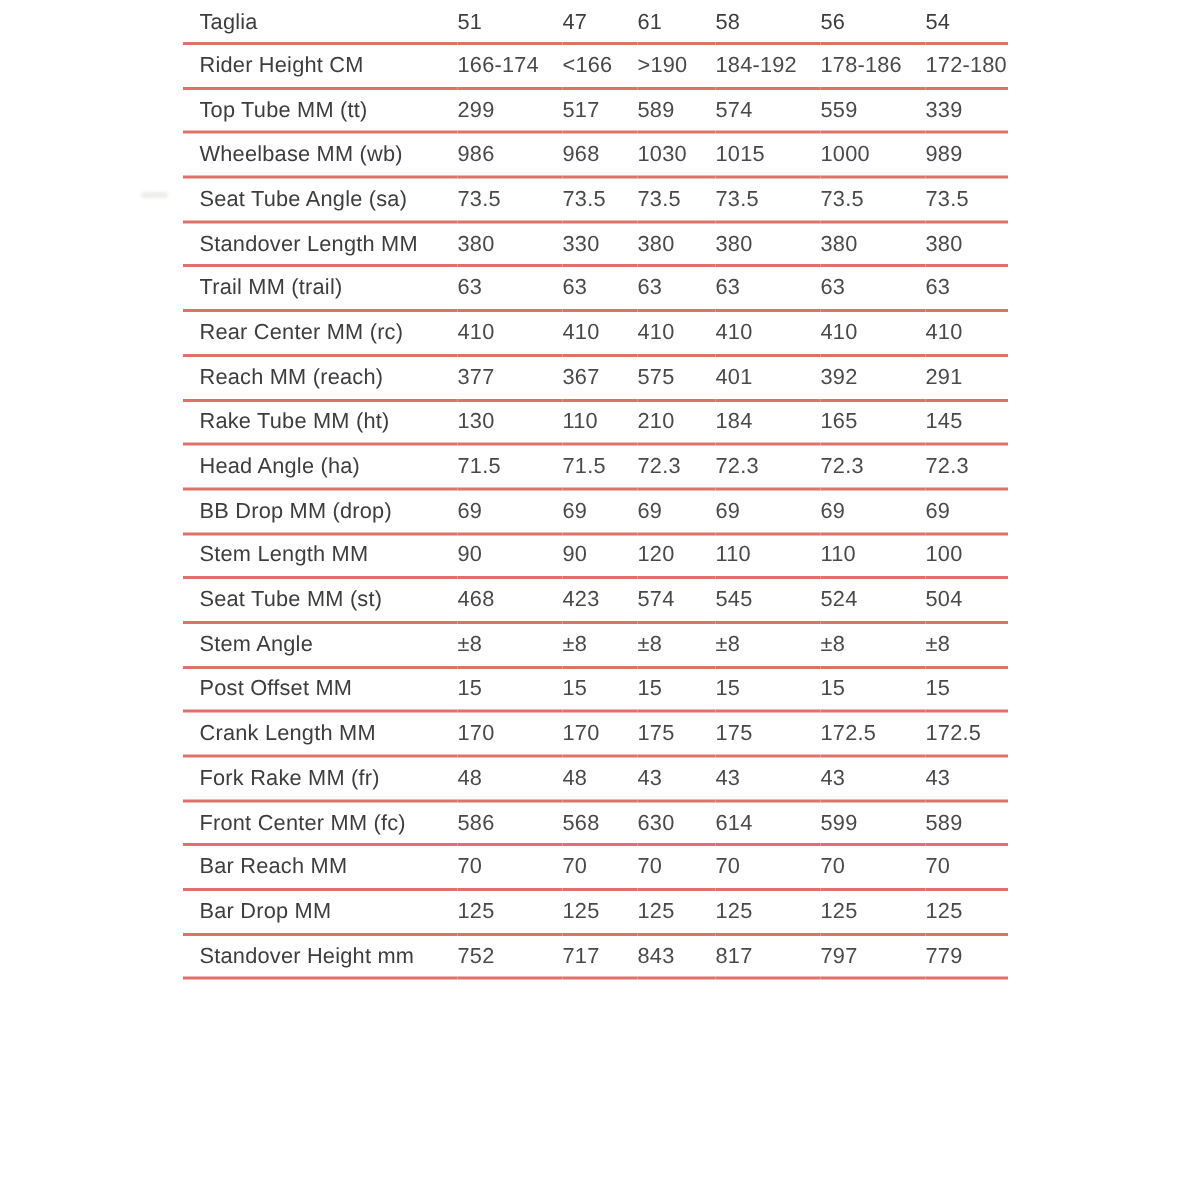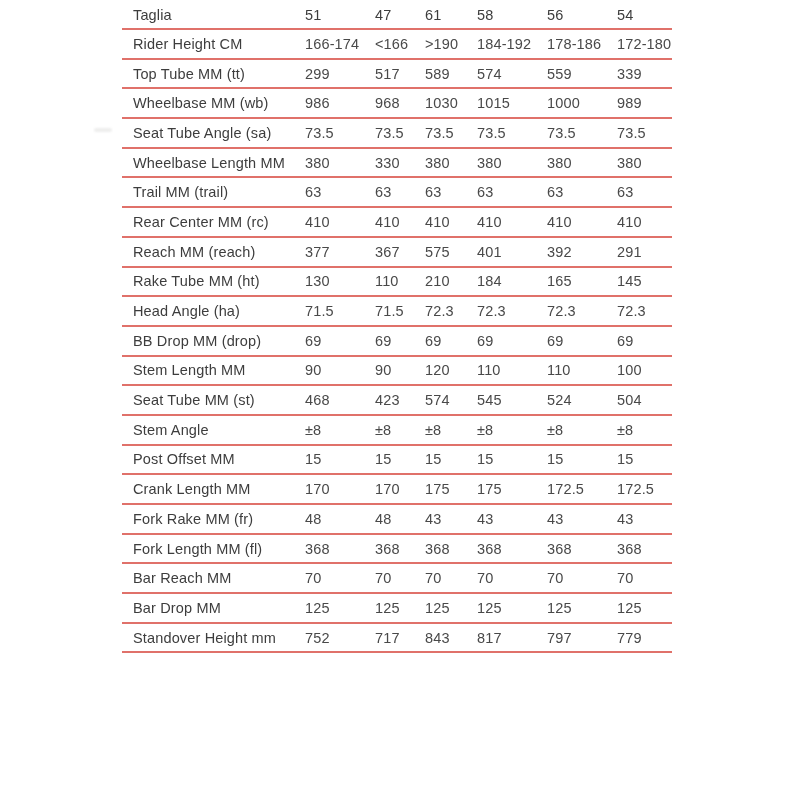--- a/index.html
+++ b/index.html
@@ -87,21 +87,21 @@
         <tr>
           <td class="label-cell">Seat Tube Angle (sa)</td>
           <td>73.5</td>
           <td>73.5</td>
           <td>73.5</td>
           <td>73.5</td>
           <td>73.5</td>
           <td>73.5</td>
         </tr>
         <tr>
-          <td class="label-cell">Wheelbase Length MM</td>
+          <td class="label-cell">Standover Length MM</td>
           <td>380</td>
           <td>330</td>
           <td>380</td>
           <td>380</td>
           <td>380</td>
           <td>380</td>
         </tr>
         <tr>
           <td class="label-cell">Trail MM (trail)</td>
           <td>63</td>
@@ -204,27 +204,27 @@
         <tr>
           <td class="label-cell">Fork Rake MM (fr)</td>
           <td>48</td>
           <td>48</td>
           <td>43</td>
           <td>43</td>
           <td>43</td>
           <td>43</td>
         </tr>
         <tr>
-          <td class="label-cell">Fork Length MM (fl)</td>
-          <td>368</td>
-          <td>368</td>
-          <td>368</td>
-          <td>368</td>
-          <td>368</td>
-          <td>368</td>
+          <td class="label-cell">Front Center MM (fc)</td>
+          <td>586</td>
+          <td>568</td>
+          <td>630</td>
+          <td>614</td>
+          <td>599</td>
+          <td>589</td>
         </tr>
         <tr>
           <td class="label-cell">Bar Reach MM</td>
           <td>70</td>
           <td>70</td>
           <td>70</td>
           <td>70</td>
           <td>70</td>
           <td>70</td>
         </tr>

